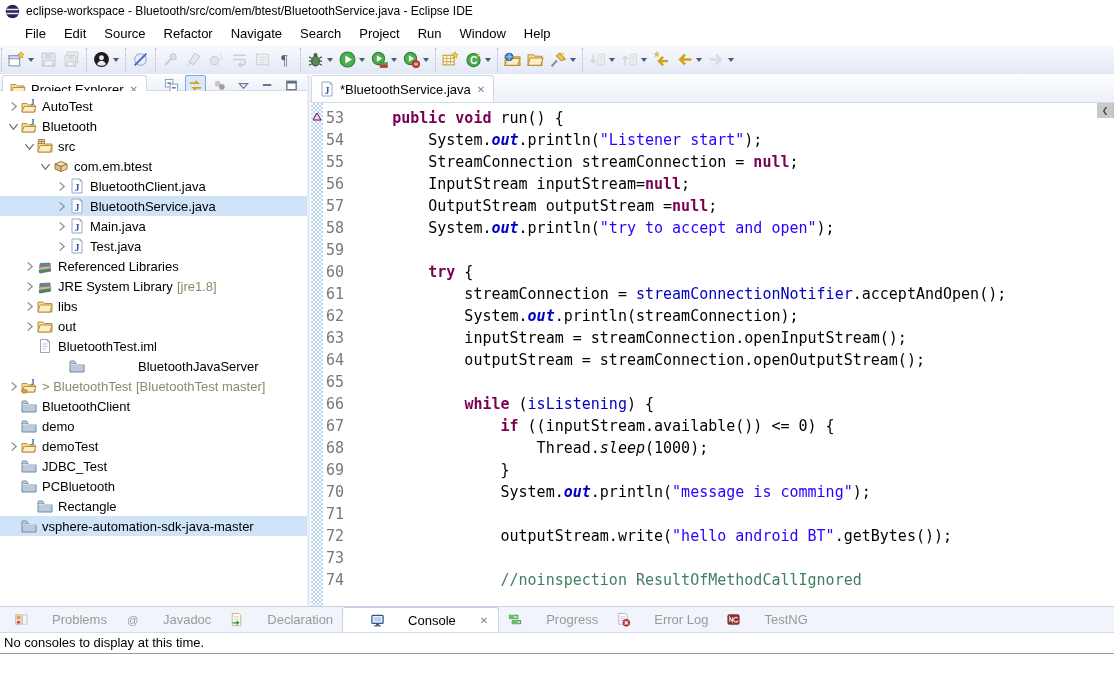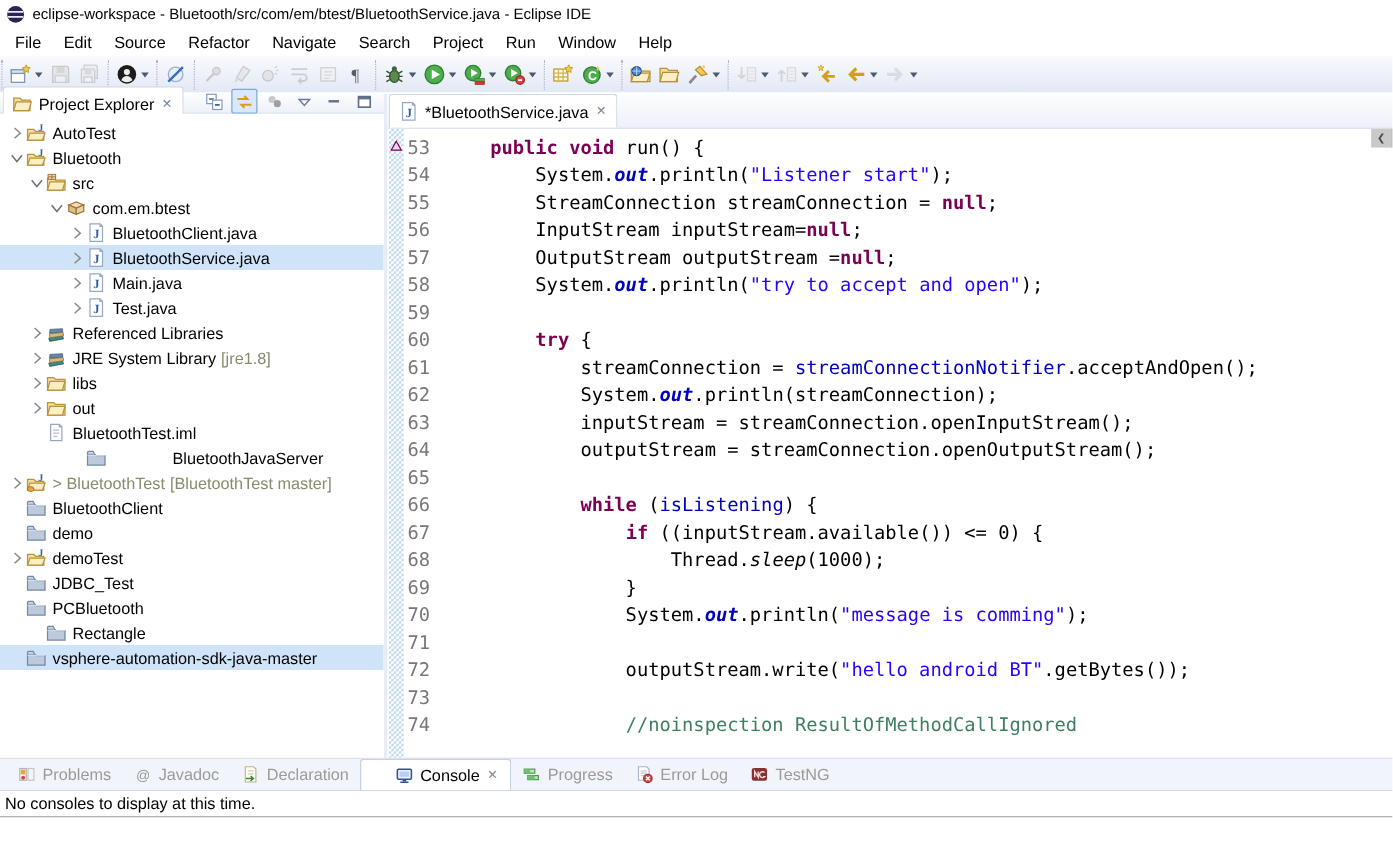--- a/index.html
+++ b/index.html
@@ -4,33 +4,33 @@
 <style>
   * { box-sizing: border-box; }
   html,body { margin:0; padding:0; }
   body {
     width:1114px; height:675px; overflow:hidden; background:#fff;
     font-family:"Liberation Sans", sans-serif; font-size:13px; color:#000;
     -webkit-font-smoothing:antialiased;
   }
   .titlebar { height:22px; display:flex; align-items:center; gap:6px; padding-left:5px; background:#fff; font-size:12px; }
   .titlebar .icon svg { width:15px; height:15px; display:block; }
-  .menubar { height:23px; display:flex; align-items:center; padding-left:3px; background:#fff; }
+  .menubar { height:23px; display:flex; align-items:center; padding-left:16px; background:#fff; }
   .menu-item { padding:3px 9px 4px 9px; cursor:default; }
 
   .toolbar { height:30px; background:linear-gradient(#f9fafd,#e2e8f5); display:flex; align-items:center; padding-left:1px; border-bottom:1px solid #ffffff; }
   .tb-group { display:flex; align-items:center; height:24px; padding:0 3px; border-left:1px dotted #aeb9cf; }
   .tb-btn { width:23px; height:23px; display:flex; align-items:center; justify-content:center; background:none; border:none; padding:0; border-radius:2px; }
   .tb-btn svg { width:17px; height:17px; display:block; }
   .tb-btn.disabled { opacity:.45; filter:grayscale(85%); }
   .dd { width:0; height:0; border:3px solid transparent; border-top:4px solid #4a5a74; margin:4px 3px 0 0; }
 
   .main { display:flex; height:531px; }
   .left-panel { width:310px; flex:none; display:flex; flex-direction:column; border-right:3px solid #e7ecf5; background:#fff; }
-  .part-header { height:16px; flex:none; background:linear-gradient(#fdfdfe,#edf1f9); border-bottom:1px solid #d3dbea; display:flex; align-items:center; padding-left:2px; }
+  .part-header { height:16px; flex:none; background:linear-gradient(#fdfdfe,#edf1f9); border-bottom:1px solid #d3dbea; display:flex; align-items:flex-start; padding-left:2px; }
   .part-tab { display:flex; align-items:center; gap:5px; padding:0 7px; height:27px; background:#fff; border:1px solid #cfd8e8; border-bottom:none; border-radius:3px 3px 0 0; }
   .part-tab .icon svg, .t-icon svg { width:16px; height:16px; display:block; }
   .tab-close { color:#7a8699; font-size:10px; padding:0 1px; }
   .view-icons { margin-left:auto; display:flex; align-items:center; gap:3px; padding:0 5px 3px 0; }
   .view-btn { width:21px; height:20px; display:flex; align-items:center; justify-content:center; background:none; border:1px solid transparent; padding:0; }
   .view-btn svg { width:15px; height:15px; display:block; }
   .view-btn.active { background:#d9e8fa; border:1px solid #7fa8d9; border-radius:2px; }
 
   .tree { flex:1; overflow:hidden; padding-top:5px; background:#fff; }
   .tree-row { height:20px; display:flex; align-items:center; white-space:nowrap; cursor:default; }
@@ -63,21 +63,21 @@
   .sf  { color:var(--c-field,#0000C0); font-weight:bold; font-style:italic; }
   .sm  { font-style:italic; }
   .com { color:var(--c-comment,#3F7F5F); }
 
   .hscroll { height:15px; flex:none; background:#ededed; display:flex; align-items:stretch; }
   .hs-arrow { width:16px; flex:none; display:flex; align-items:center; justify-content:center; color:#4a4a4a; font-size:8px; background:#c9c9c9; }
   .hs-thumb { flex:1; background:#c9c9c9; border-left:1px solid #bdbdbd; }
 
   .bottom-panel { height:69px; border-top:1px solid #c9d2e2; display:flex; flex-direction:column; background:#fff; }
   .bp-tabbar { height:26px; flex:none; background:#f1f4fb; border-bottom:1px solid #d3dbea; display:flex; align-items:flex-end; padding-left:5px; }
-  .bp-tab { display:flex; align-items:center; gap:5px; height:25px; padding:0 9px; color:#9a9a9a; }
+  .bp-tab { display:flex; align-items:center; gap:23px; height:25px; padding:0 9px; color:#9a9a9a; }
   .bp-tab svg { width:15px; height:15px; display:block; }
   .bp-tab.active { background:#fff; color:#000; border:1px solid #c9d2e2; border-bottom:none; border-radius:3px 3px 0 0;padding-left:27px; }
   .bp-message { height:21px; line-height:20px; padding-left:4px; border-bottom:1px solid #9a9a9a; background:#fff; }
   .bp-rest { flex:1; background:#fff; }
 </style>
 </head>
 <body>
 
 <div class="titlebar">
   <span class="icon" id="app-icon">

